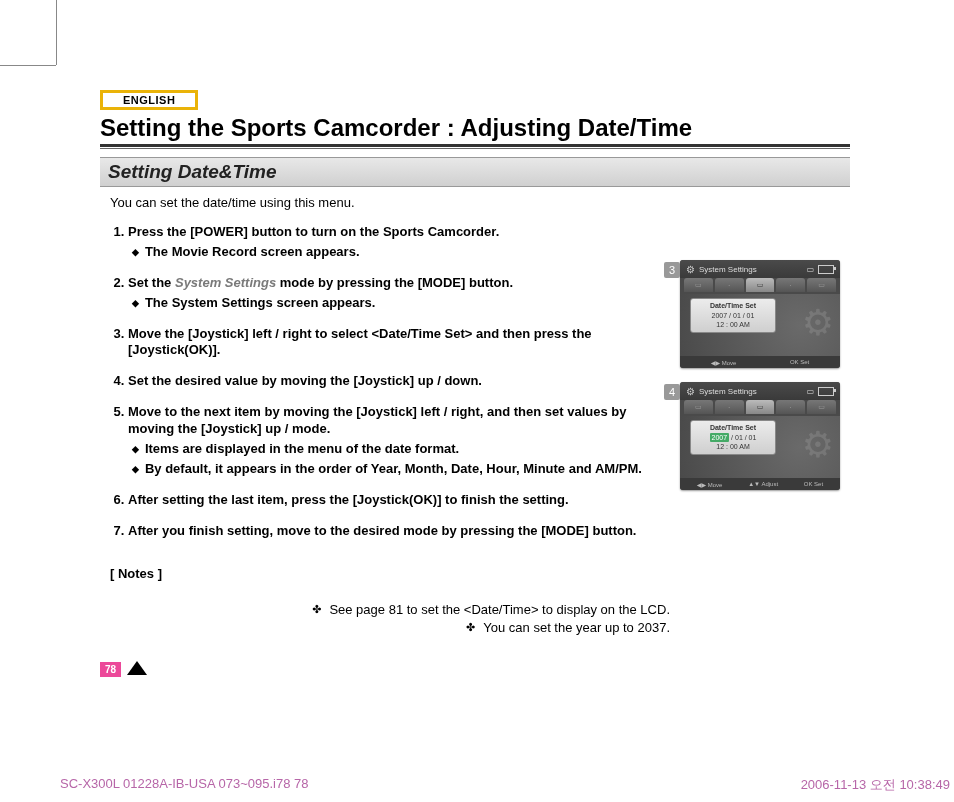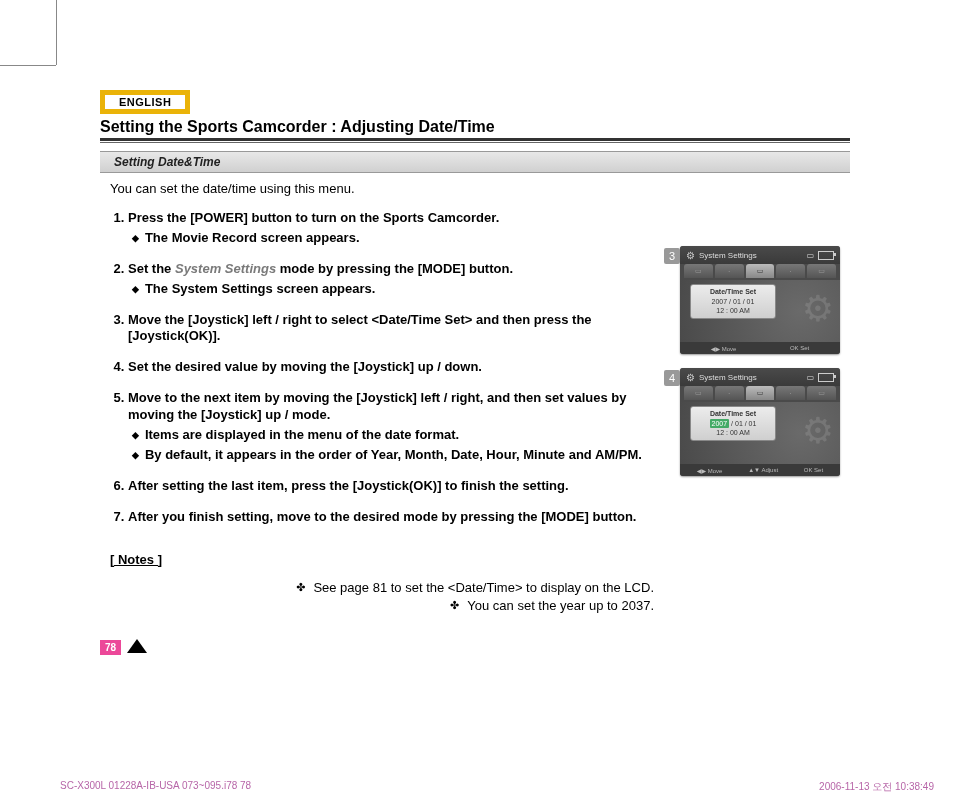--- a/index.html
+++ b/index.html
@@ -15,54 +15,54 @@
   .crop-top { position: absolute; left: 0; top: 65px; width: 56px; height: 1px; background: #888; }
   .crop-left { position: absolute; left: 56px; top: 0; width: 1px; height: 65px; background: #888; }
   .page {
     position: absolute;
     left: 100px;
     top: 90px;
     width: 750px;
   }
   .lang-box {
     display: inline-block;
-    border: 5px solid #eab308;
-    padding: 1px 14px;
+    border: 3px solid #eab308;
+    padding: 1px 20px;
     font-size: 11px;
     font-weight: bold;
     letter-spacing: 0.5px;
     text-align: right;
   }
   h1 {
-    font-size: 16px;
+    font-size: 24px;
     margin: 4px 0 2px 0;
     font-weight: bold;
   }
   .rule-thick { height: 3px; background: #333; margin-bottom: 1px; }
   .rule-thin { height: 1px; background: #666; margin-bottom: 8px; }
   .subhead-bar {
     background: linear-gradient(to bottom, #e8e8e8, #d0d0d0);
     border-top: 1px solid #999;
     border-bottom: 1px solid #999;
-    padding: 3px 14px;
-    font-size: 12px;
+    padding: 3px 8px;
+    font-size: 19px;
     font-weight: bold;
     font-style: italic;
     color: #222;
   }
   .intro { margin: 8px 0 14px 10px; }
-  .columns { display: flex; gap: 16px; }
+  .columns { display: flex; }
   .left-col { flex: 1 1 auto; width: 540px; }
   .right-col { flex: 0 0 auto; width: 180px; padding-top: 36px; }
   ol.steps { margin: 0; padding-left: 28px; }
   ol.steps > li { margin-bottom: 14px; font-weight: bold; line-height: 1.3; }
   .sub-item { margin-left: 4px; margin-top: 3px; font-weight: bold; display: flex; gap: 6px; text-align: center; }
   .sub-item::before { content: "◆"; font-size: 9px; line-height: 16px; }
   .gray-ital { color: #7a7a7a; font-style: italic; font-weight: bold; }
-  .notes-h { font-weight: bold; margin-top: 26px; margin-bottom: 12px; margin-left: 10px; text-decoration: underline; }
+  .notes-h { font-weight: bold; margin-top: 26px; margin-bottom: 20px; margin-left: 10px; }
   .note-item { margin-left: 10px; display: flex; gap: 8px; line-height: 1.4; justify-content: flex-end; }
   .note-item::before { content: "✤"; font-size: 11px; line-height: 16px; }
   .page-badge {
     display: inline-flex;
     align-items: center;
     margin-top: 24px;
     height: 18px;
   }
   .page-badge .tri {
     width: 0; height: 0;
@@ -78,22 +78,22 @@
     font-size: 10px; font-weight: bold;
     padding: 2px 5px;
     position: relative;
     z-index: 2;
     text-align: center;
   }
   .footer {
     position: absolute;
     left: 60px; right: 0; bottom: 8px;
     display: flex; justify-content: space-between;
-    font-size: 10px; color: #b766a8;
-    padding-right: 20px;
+    font-size: 13px; color: #b766a8;
+    padding-right: 4px;
   }
 
   
   .shot {
     position: relative;
     margin-bottom: 14px;
     height: 108px;
     width: 172px;
   }
   .shot-tab {

